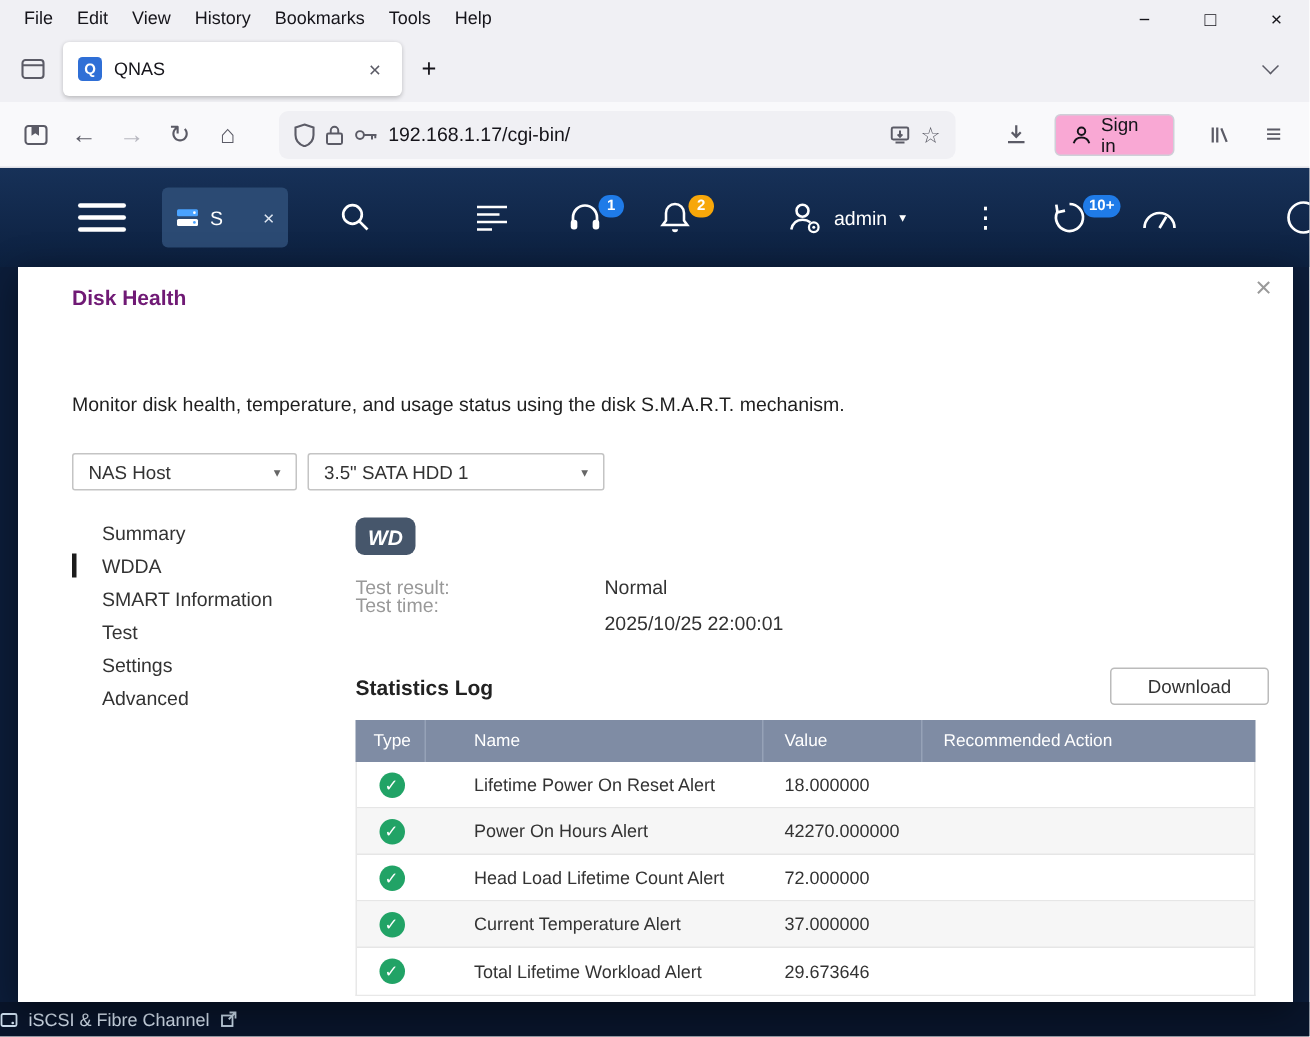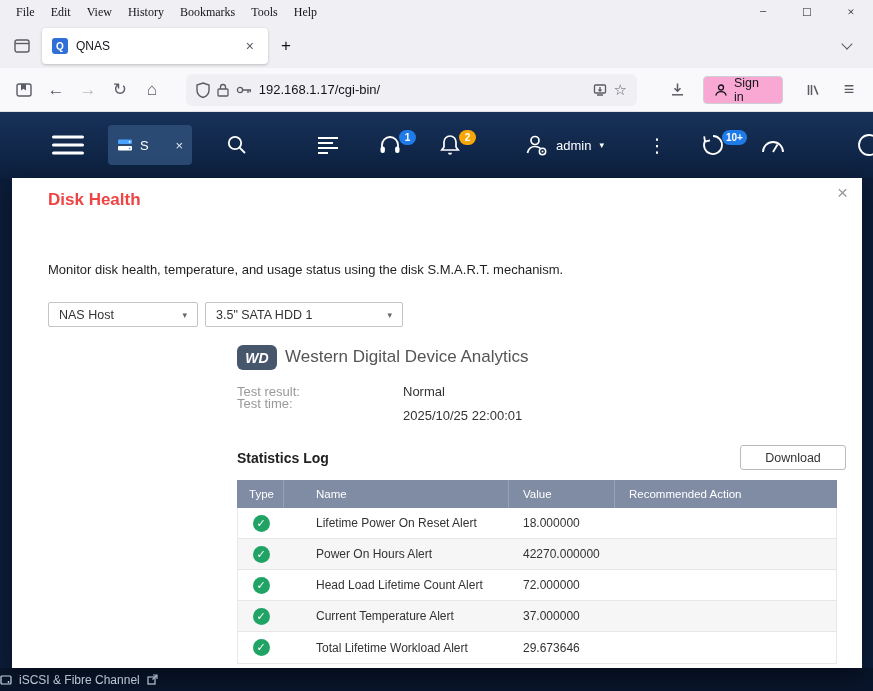--- a/index.html
+++ b/index.html
@@ -2,21 +2,21 @@
 <html><head>
 <meta charset="utf-8">
 <style>
   * { margin:0; padding:0; box-sizing:border-box; }
   html,body { width:873px; height:691px; }
   body { font-family:"Liberation Sans", sans-serif; overflow:hidden; background:#fff; }
   .screen { position:relative; width:873px; height:691px; overflow:hidden; background:#fff; }
 
   
   .menubar { position:absolute; top:0; left:0; right:0; height:24px; background:#f0f0f4;
-             display:flex; align-items:center; padding-left:8px; font-size:12px; color:#15141a;font-family:Liberation Serif, serif; }
+             display:flex; align-items:center; padding-left:8px; font-size:12px; color:#15141a; }
   .mitem { padding:0 8px; height:100%; display:flex; align-items:center; cursor:default; }
   .win-controls { margin-left:auto; display:flex; }
   .win-controls span { width:44px; text-align:center; font-size:13px; color:#15141a; }
 
   .tabbar { position:absolute; top:24px; left:0; right:0; height:44px; background:#f0f0f4;
             display:flex; align-items:center; }
   .icon-btn { display:flex; align-items:center; justify-content:center; border-radius:4px; color:#5b5b66; }
   .ffview { width:28px; height:28px; margin-left:8px; }
   .tab { margin-left:6px; width:226px; height:36px; background:#fff; border-radius:4px;
          box-shadow:0 1px 3px rgba(0,0,0,.22); display:flex; align-items:center; padding:0 10px; gap:8px;
@@ -64,21 +64,21 @@
   .badge-yellow { background:#f7a70a; }
   .qts-dots { left:657px; font-size:19px; }
   .qts-taskbar { position:absolute; left:0; right:0; bottom:0; height:23px; background:#09152b;
                  display:flex; align-items:center; padding-left:0; gap:7px; color:#d6e2f0;
                  font-size:12px; }
 
   
   .modal { position:absolute; left:12px; top:178px; width:850px; height:490px; background:#fff;
            box-shadow:0 6px 24px rgba(0,0,0,.45); }
   .modal-close { position:absolute; top:4px; right:14px; font-size:19px; color:#9a9a9a; }
-  .modal-title { position:absolute; top:12px; left:36px; font-size:17px; font-weight:bold; color:#ef4444; }
+  .modal-title { position:absolute; top:12px; left:36px; font-size:14px; font-weight:bold; color:#701a75; }
   .modal-desc { position:absolute; top:84px; left:36px; font-size:13px; color:#1f1f1f; }
   .sel { position:absolute; top:124px; height:25px; border:1px solid #c4c4c4; border-radius:2px;
          display:flex; align-items:center; padding:0 10px; font-size:12.5px; color:#333; background:#fff;text-align:right; }
   .sel .caret { margin-left:auto; color:#666; font-size:9px; padding-left:10px; }
   .sel1 { left:36px; width:150px; }
   .sel2 { left:193px; width:198px; }
   .side-nav { position:absolute; left:36px; top:166px; font-size:13px; color:#333; }
   .ni { height:22px; display:flex; align-items:center; padding-left:20px; position:relative; white-space:nowrap; }
   .ni.active::before { content:""; position:absolute; left:0; top:3px; bottom:3px; width:3px; background:#1c1c1c; }
   .wd-logo { position:absolute; left:225px; top:167px; width:40px; height:25px; background:#46566b;
@@ -326,23 +326,30 @@
 
     <div class="sel sel1">
       <span>NAS Host</span>
       <span class="caret">▾</span>
     </div>
     <div class="sel sel2">
       <span>3.5" SATA HDD 1</span>
       <span class="caret">▾</span>
     </div>
 
+    <div class="side-nav">
+      <div class="ni">Summary</div>
+      <div class="ni active">WDDA</div>
+      <div class="ni">SMART Information</div>
+      <div class="ni">Test</div>
+      <div class="ni">Settings</div>
+      <div class="ni">Advanced</div>
+    </div>
 
     <div class="wd-logo">WD</div>
-    <div class="wdda-heading">Western Digital Device Analytics</div>
 
     <div class="kv-label" style="top:206px;">Test result:</div>
     <div class="kv-value" style="top:206px;">Normal</div>
     <div class="kv-label" style="top:218px;">Test time:</div>
     <div class="kv-value" style="top:230px;">2025/10/25 22:00:01</div>
 
     <div class="stats-title">Statistics Log</div>
     <div class="download-btn">Download</div>
 
     <div class="stats-table">

